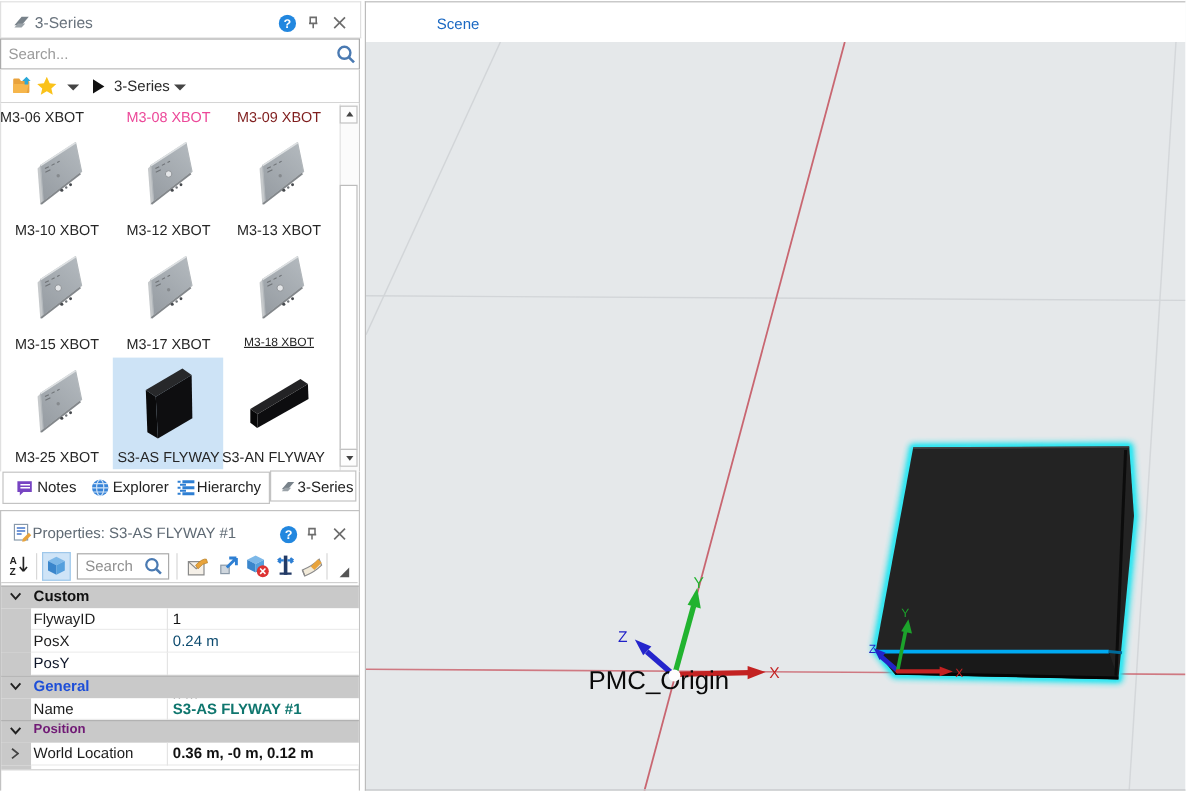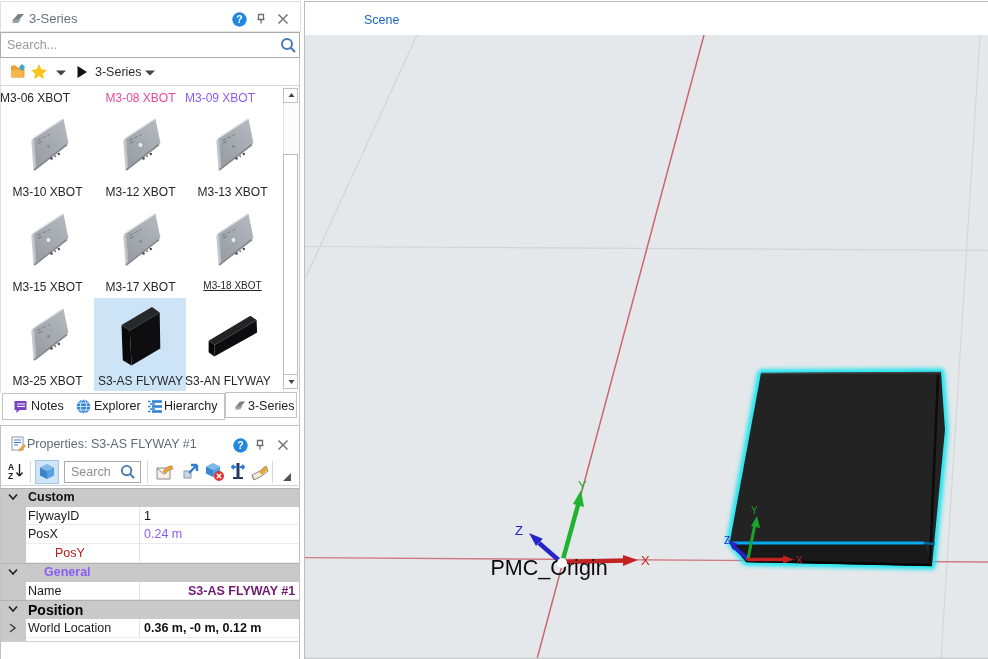--- a/index.html
+++ b/index.html
@@ -57,21 +57,21 @@
 <svg class="abs" style="left:144px;top:69px;" width="12" height="8" viewBox="0 0 12 8">
   <path d="M1 1.5 L6 6.5 L11 1.5 Z" fill="#444"></path>
 </svg>
 
 <div class="abs" style="left:0;top:86px;width:300px;height:307px;border-left:1px solid #e0e0e0;border-right:1px solid #c8c8c8;box-sizing:border-box;background:#fff;"></div>
 
 <div class="abs" style="left:94px;top:298px;width:92px;height:93px;background:#cde3f6;"></div>
 
 <div class="abs txt" style="left:0;top:91px;width:95px;text-align:left;font-size:12px;color:#262626;">M3-06 XBOT</div>
 <div class="abs txt" style="left:93px;top:91px;width:95px;text-align:center;font-size:12px;color:#ec4899;">M3-08 XBOT</div>
-<div class="abs txt" style="left:185px;top:91px;width:95px;text-align:left;font-size:12px;color:#8b5cf6;">M3-09 XBOT</div>
+<div class="abs txt" style="left:185px;top:91px;width:95px;text-align:center;font-size:12px;color:#7f1d1d;">M3-09 XBOT</div>
 
 <svg class="abs" style="left:21px;top:105px;" width="50" height="70">
       <use href="#plate"></use>
     </svg>
 <svg class="abs" style="left:113px;top:105px;" width="50" height="70">
       <use href="#plate2"></use>
     </svg>
 <svg class="abs" style="left:206px;top:105px;" width="50" height="70">
       <use href="#plate"></use>
     </svg>
@@ -220,41 +220,41 @@
 <div class="abs txt" style="left:28px;top:490px;font-size:12.5px;font-weight:bold;color:#111;">Custom</div>
 <div class="abs" style="left:1px;top:507px;width:25px;height:18px;background:#c9c9c9;"></div>
 <div class="abs" style="left:26px;top:507px;width:273px;height:18px;background:#fff;border-bottom:1px solid #ececec;box-sizing:border-box;"></div>
 <div class="abs" style="left:139px;top:507px;width:1px;height:18px;background:#e4e4e4;"></div>
 <div class="abs txt" style="left:28px;top:509px;font-size:12.5px;color:#1c1c1c;">FlywayID</div>
 <div class="abs txt" style="left:144px;top:509px;font-size:12.5px;color:#111;">1</div>
 <div class="abs" style="left:1px;top:525px;width:25px;height:19px;background:#c9c9c9;"></div>
 <div class="abs" style="left:26px;top:525px;width:273px;height:19px;background:#fff;border-bottom:1px solid #ececec;box-sizing:border-box;"></div>
 <div class="abs" style="left:139px;top:525px;width:1px;height:19px;background:#e4e4e4;"></div>
 <div class="abs txt" style="left:28px;top:527px;font-size:12.5px;color:#1c1c1c;">PosX</div>
-<div class="abs txt" style="left:144px;top:527px;font-size:12.5px;color:#8b5cf6;">0.24 m</div>
+<div class="abs txt" style="left:144px;top:527px;font-size:12.5px;color:#0c4a6e;">0.24 m</div>
 <div class="abs" style="left:1px;top:544px;width:25px;height:19px;background:#c9c9c9;"></div>
 <div class="abs" style="left:26px;top:544px;width:273px;height:19px;background:#fff;border-bottom:1px solid #ececec;box-sizing:border-box;"></div>
 <div class="abs" style="left:139px;top:544px;width:1px;height:19px;background:#e4e4e4;"></div>
-<div class="abs txt" style="left:28px;top:546px;font-size:12.5px;color:#b91c1c;margin-left:27px;">PosY</div>
+<div class="abs txt" style="left:28px;top:546px;font-size:12.5px;color:#0f172a;">PosY</div>
 <div class="abs txt" style="left:144px;top:546px;font-size:12.5px;color:#111;margin-top:27px;">0 m</div>
 <div class="abs" style="left:1px;top:563px;width:298px;height:19px;background:#c9c9c9;border-top:1px solid #b2b2b2;box-sizing:border-box;"></div>
 <svg class="abs" style="left:8px;top:568px" width="10" height="8" viewBox="0 0 10 8">
       <path d="M1 1.5 L5 6 L9 1.5" stroke="#222" stroke-width="1.6" fill="none"></path>
     </svg>
-<div class="abs txt" style="left:28px;top:565px;font-size:12.5px;font-weight:bold;color:#8b5cf6;margin-left:16px;">General</div>
+<div class="abs txt" style="left:28px;top:565px;font-size:12.5px;font-weight:bold;color:#1d4ed8;">General</div>
 <div class="abs" style="left:1px;top:582px;width:25px;height:18px;background:#c9c9c9;"></div>
 <div class="abs" style="left:26px;top:582px;width:273px;height:18px;background:#fff;border-bottom:1px solid #ececec;box-sizing:border-box;"></div>
 <div class="abs" style="left:139px;top:582px;width:1px;height:18px;background:#e4e4e4;"></div>
 <div class="abs txt" style="left:28px;top:584px;font-size:12.5px;color:#1c1c1c;">Name</div>
-<div class="abs txt" style="left:144px;top:584px;font-size:12.5px;color:#701a75;font-weight:bold;margin-left:44px;">S3-AS FLYWAY #1</div>
+<div class="abs txt" style="left:144px;top:584px;font-size:12.5px;color:#0f766e;font-weight:bold;">S3-AS FLYWAY #1</div>
 <div class="abs" style="left:1px;top:600px;width:298px;height:19px;background:#c9c9c9;border-top:1px solid #b2b2b2;box-sizing:border-box;"></div>
 <svg class="abs" style="left:8px;top:605px" width="10" height="8" viewBox="0 0 10 8">
       <path d="M1 1.5 L5 6 L9 1.5" stroke="#222" stroke-width="1.6" fill="none"></path>
     </svg>
-<div class="abs txt" style="left:28px;top:602px;font-size:14px;font-weight:bold;color:#000000;">Position</div>
+<div class="abs txt" style="left:28px;top:602px;font-size:11px;font-weight:bold;color:#701a75;">Position</div>
 <div class="abs" style="left:1px;top:619px;width:25px;height:19px;background:#c9c9c9;"></div>
 <div class="abs" style="left:26px;top:619px;width:273px;height:19px;background:#fff;border-bottom:1px solid #ececec;box-sizing:border-box;"></div>
 <div class="abs" style="left:139px;top:619px;width:1px;height:19px;background:#e4e4e4;"></div>
 <svg class="abs" style="left:9px;top:623px" width="7" height="10" viewBox="0 0 7 10">
       <path d="M1 1 L6 5 L1 9" stroke="#444" stroke-width="1.5" fill="none"></path>
     </svg>
 <div class="abs txt" style="left:28px;top:621px;font-size:12.5px;color:#1c1c1c;">World Location</div>
 <div class="abs txt" style="left:144px;top:621px;font-size:12.5px;color:#111;font-weight:bold;">0.36 m, -0 m, 0.12 m</div>
 <div class="abs" style="left:1px;top:638px;width:25px;height:3px;background:#c9c9c9;"></div>
 <div class="abs" style="left:1px;top:641px;width:298px;height:1px;background:#cfcfcf;"></div>

